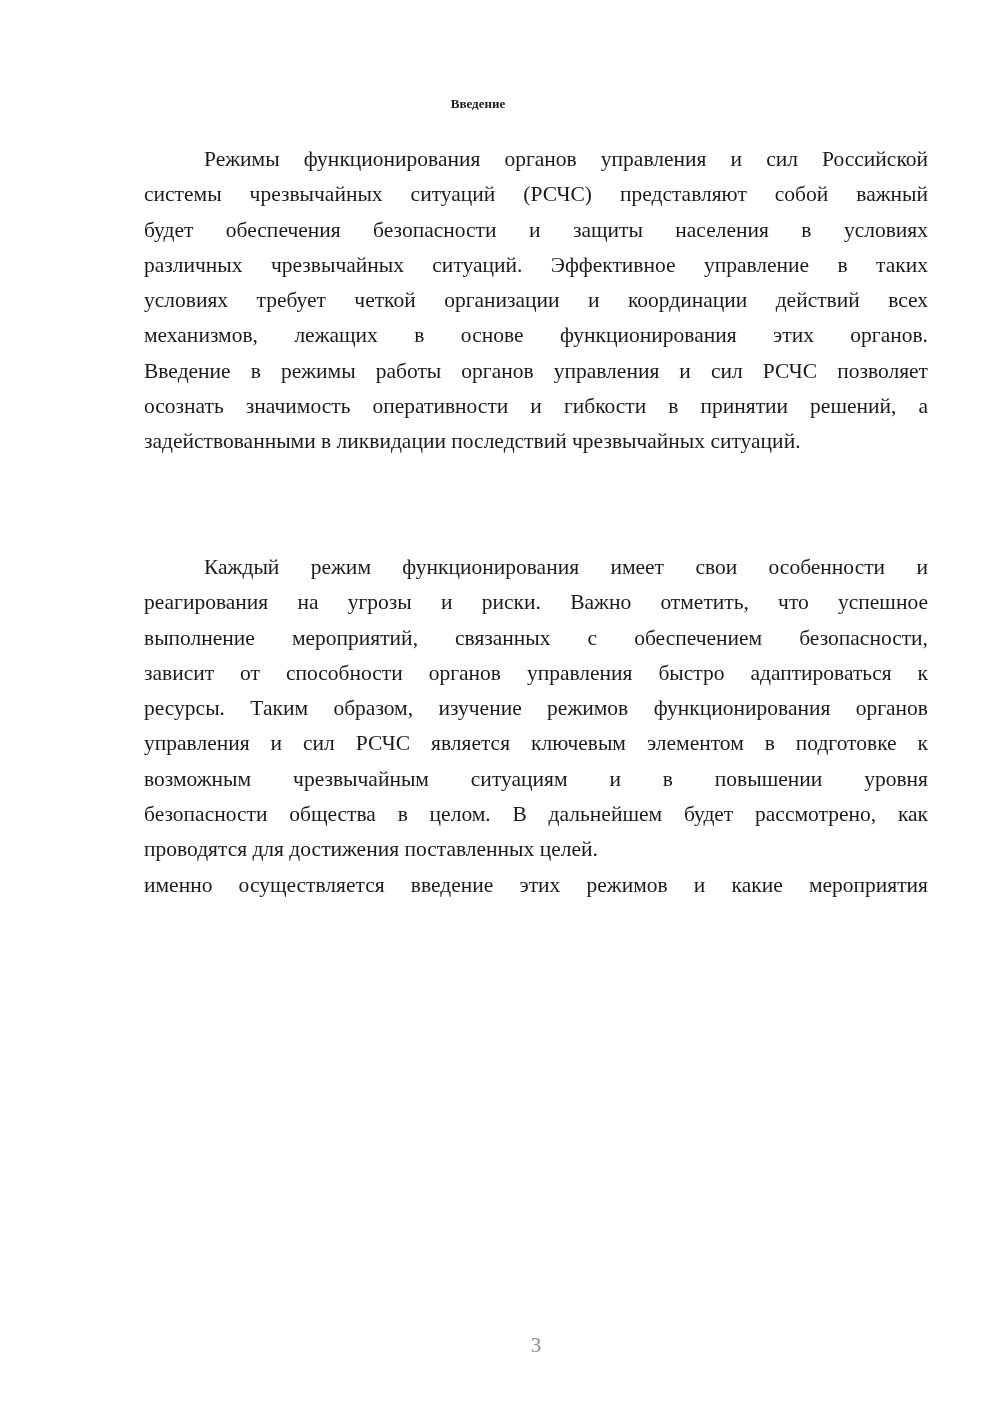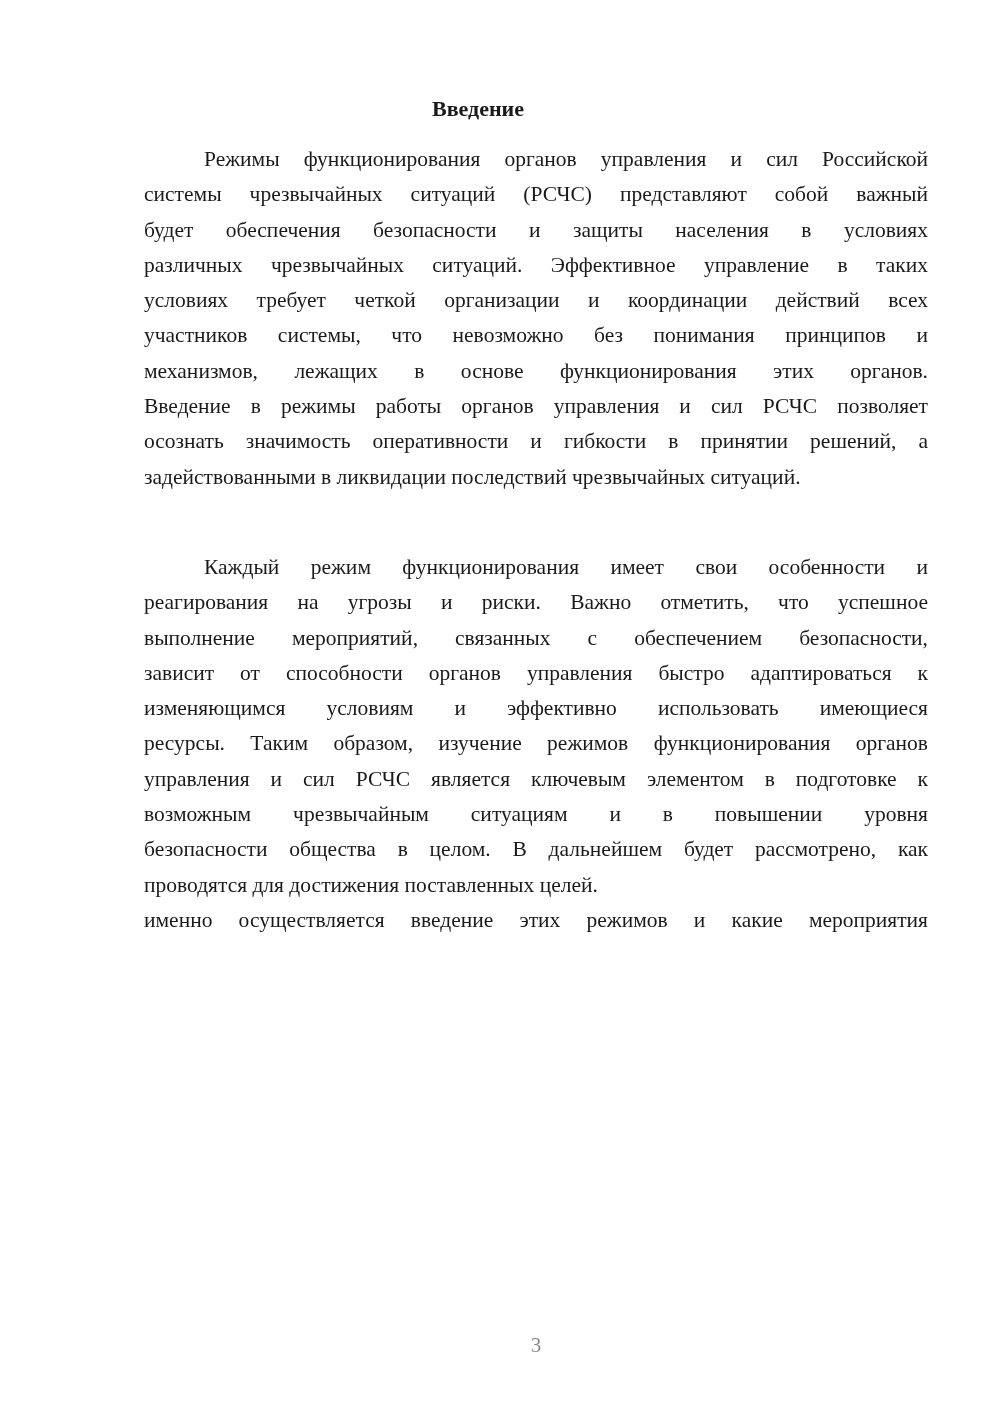--- a/index.html
+++ b/index.html
@@ -4,21 +4,21 @@
   <style>
     html, body { margin: 0; padding: 0; background: #ffffff; }
     body { width: 1000px; height: 1414px; position: relative; overflow: hidden; }
     .page {
       position: absolute; left: 0; top: 0; width: 1000px; height: 1414px;
       background: #ffffff; color: #1a1a1a;
       font-family: "Liberation Serif", "DejaVu Serif", serif;
     }
     .title {
       position: absolute; left: 0; width: 884px; top: 96px;
-      text-align: center; font-weight: bold; font-size: 22px; letter-spacing: 0px;
+      text-align: center; font-weight: bold; font-size: 13px; letter-spacing: 0px;
       padding-left: 72px; box-sizing: border-box;
     }
     .para { position: absolute; left: 144px; width: 784px; }
     .line {
       display: block; height: 35.3px; line-height: 35.3px; font-size: 21.5px;
       text-align: justify; text-align-last: justify; white-space: nowrap;
       overflow: visible;
     }
     .line.first { text-indent: 60px; }
     .line.last { text-align-last: left; }
@@ -34,33 +34,31 @@
 
 <div class="page">
   <div class="title">Введение</div>
 
   <div class="para p1">
     <span class="line first">Режимы функционирования органов управления и сил Российской</span>
     <span class="line">системы чрезвычайных ситуаций (РСЧС) представляют собой важный</span>
     <span class="line">будет обеспечения безопасности и защиты населения в условиях</span>
     <span class="line">различных чрезвычайных ситуаций. Эффективное управление в таких</span>
     <span class="line">условиях требует четкой организации и координации действий всех</span>
-    <span class="line">участников системы, что невозможно без понимания принципов и</span>
     <span class="line">механизмов, лежащих в основе функционирования этих органов.</span>
     <span class="line">Введение в режимы работы органов управления и сил РСЧС позволяет</span>
     <span class="line">осознать значимость оперативности и гибкости в принятии решений, а</span>
     <span class="line last">задействованными в ликвидации последствий чрезвычайных ситуаций.</span>
   </div>
 
   <div class="para p2">
     <span class="line first">Каждый режим функционирования имеет свои особенности и</span>
     <span class="line">реагирования на угрозы и риски. Важно отметить, что успешное</span>
     <span class="line">выполнение мероприятий, связанных с обеспечением безопасности,</span>
     <span class="line">зависит от способности органов управления быстро адаптироваться к</span>
-    <span class="line">изменяющимся условиям и эффективно использовать имеющиеся</span>
     <span class="line">ресурсы. Таким образом, изучение режимов функционирования органов</span>
     <span class="line">управления и сил РСЧС является ключевым элементом в подготовке к</span>
     <span class="line">возможным чрезвычайным ситуациям и в повышении уровня</span>
     <span class="line">безопасности общества в целом. В дальнейшем будет рассмотрено, как</span>
     <span class="line last">проводятся для достижения поставленных целей.</span>
     <span class="line">именно осуществляется введение этих режимов и какие мероприятия</span>
   </div>
 
   <div class="page-number">3</div>
 </div>

